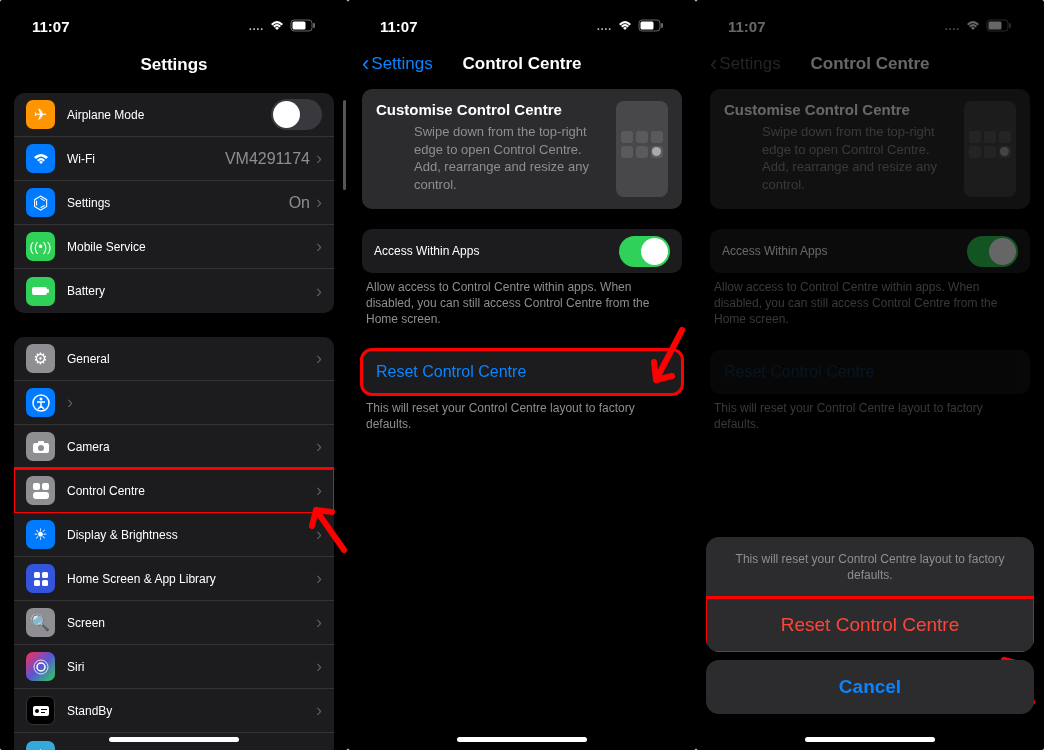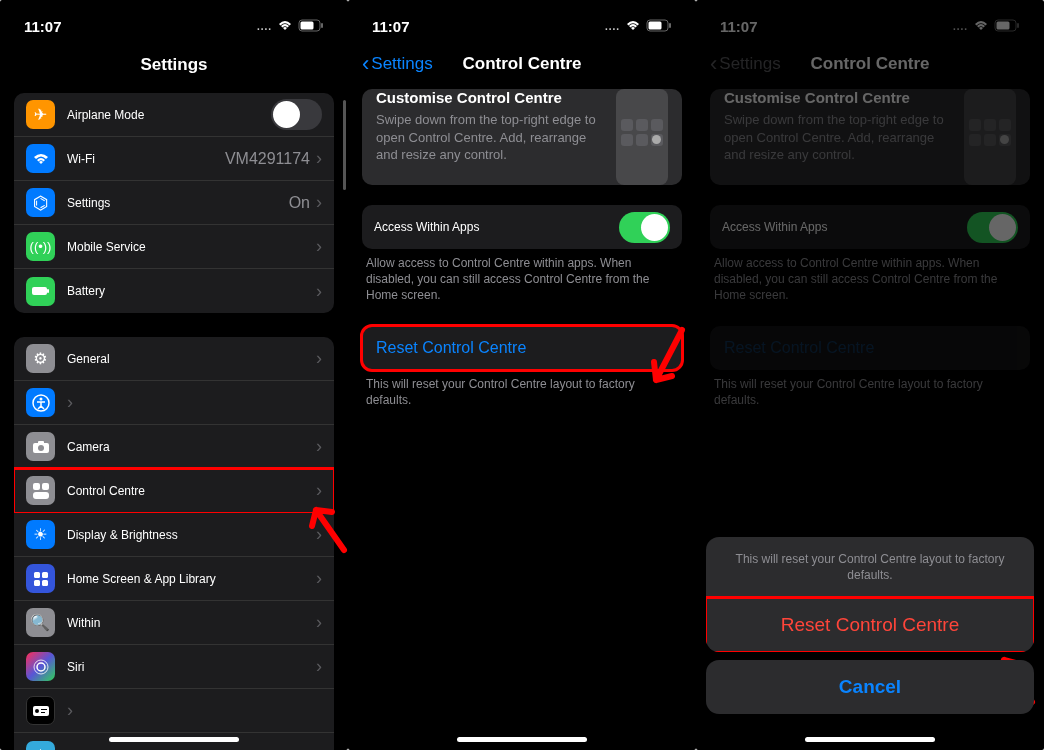--- a/index.html
+++ b/index.html
@@ -15,21 +15,21 @@
       height: 750px;
       background: #000;
       position: relative;
       overflow: hidden;
       border-radius: 2px;
     }
     .status-bar {
       display: flex;
       justify-content: space-between;
       align-items: center;
-      padding: 18px 24px 10px;
+      padding: 18px 32px 10px;
       color: #fff;
       font-size: 15px;
       font-weight: 600;
     }
     .status-right {
       display: flex;
       align-items: center;
       gap: 5px;
     }
     .dots { font-size: 10px; letter-spacing: 1px; opacity: .8; }
@@ -131,35 +131,36 @@
       border-radius: 2px;
     }
     .red-box {
       outline: 3px solid #ff0000;
       outline-offset: -1px;
     }
     .banner {
       background: #2c2c2e;
       border-radius: 10px;
       margin: 0 14px 20px;
-      padding: 0 14px;
+      padding: 12px 14px;
       display: flex;
       gap: 12px;
     }
     .banner-text { flex: 1; }
     .banner-title {
       color: #fff;
       font-size: 15px;
       font-weight: 600;
       margin-bottom: 5px;
     }
     .banner-desc {
       color: #8e8e93;
       font-size: 13px;
       line-height: 1.35;
+      margin-left: 38px;
     }
     .banner-illus {
       width: 52px;
       height: 96px;
       background: #48484a;
       border-radius: 8px;
       position: relative;
       flex-shrink: 0;
     }
     .banner-illus::after {
@@ -389,21 +390,21 @@
             <rect x="9" y="9" width="6" height="6" rx="1.5" fill="#fff"></rect>
           </svg>
       </div>
       <div class="row-label">Home Screen &amp; App Library</div>
       <span class="chevron">›</span>
     </div>
     <div class="row">
       <div class="row-icon ic-search">
           <span class="glyph">🔍</span>
         </div>
-      <div class="row-label">Within</div>
+      <div class="row-label">Screen</div>
       <span class="chevron">›</span>
     </div>
     <div class="row">
       <div class="row-icon ic-siri">
         <svg width="18" height="18" viewBox="0 0 18 18">
             <circle cx="9" cy="9" r="7" fill="none" stroke="#fff" stroke-width="1" opacity=".8"></circle>
             <circle cx="9" cy="9" r="4" fill="none" stroke="#fff" stroke-width="1.5"></circle>
           </svg>
       </div>
       <div class="row-label">Siri</div>
@@ -411,20 +412,21 @@
     </div>
     <div class="row">
       <div class="row-icon ic-standby">
         <svg width="18" height="12" viewBox="0 0 18 12">
             <rect x="1" y="1" width="16" height="10" rx="2" fill="#fff"></rect>
             <circle cx="5" cy="6" r="2" fill="#000"></circle>
             <rect x="9" y="4" width="6" height="1" fill="#000"></rect>
             <rect x="9" y="7" width="4" height="1" fill="#000"></rect>
           </svg>
       </div>
+      <div class="row-label">StandBy</div>
       <span class="chevron">›</span>
     </div>
     <div class="row">
       <div class="row-icon ic-wallpaper">
           <span class="glyph">❄</span>
         </div>
       <div class="row-label">Wallpaper</div>
       <span class="chevron">›</span>
     </div>
   </div>

